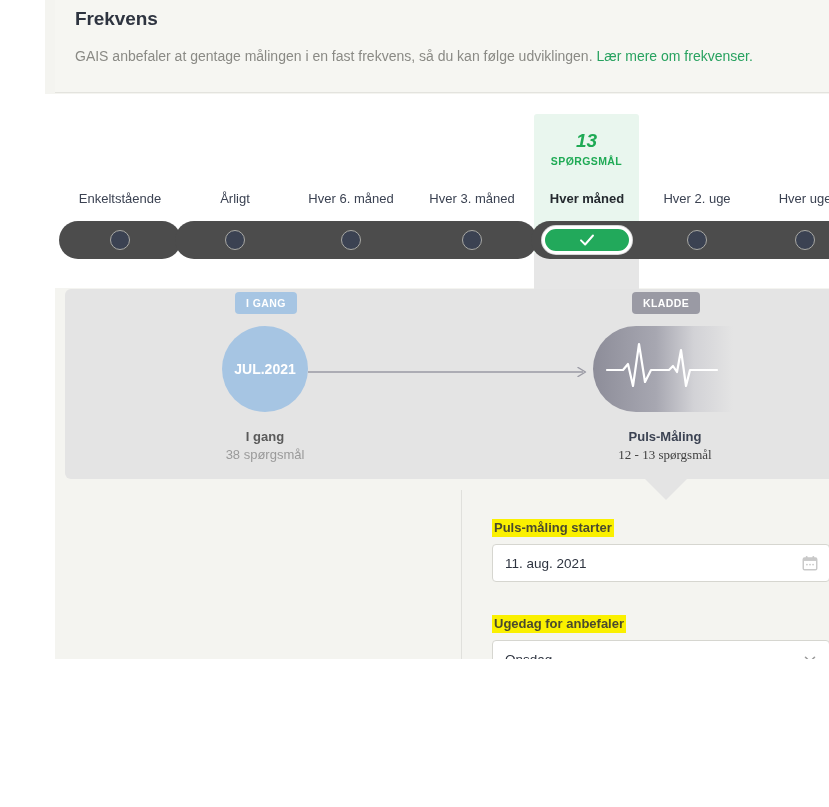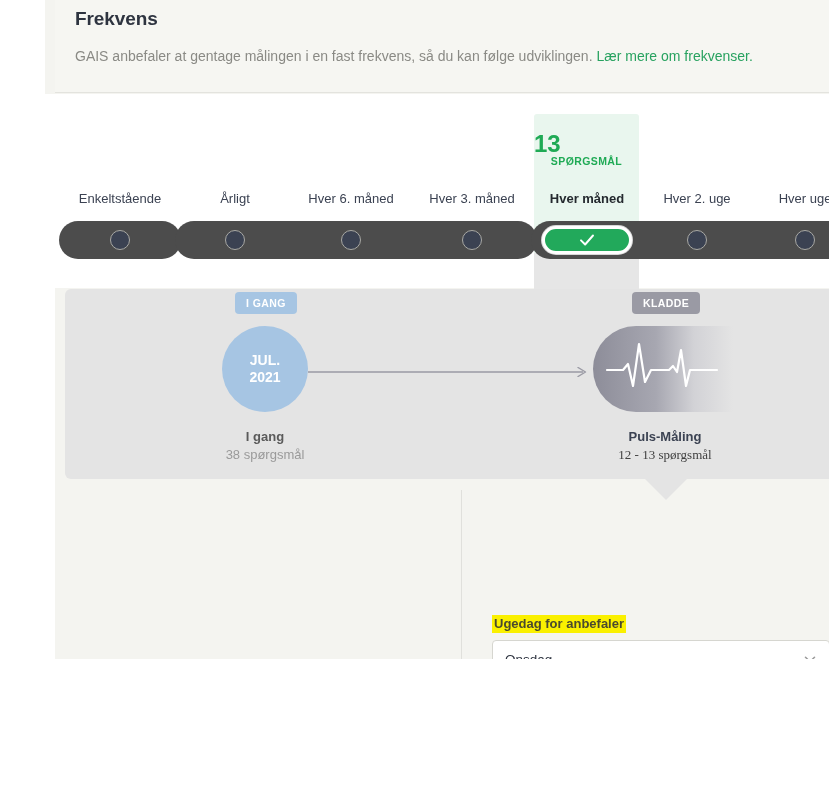--- a/index.html
+++ b/index.html
@@ -79,23 +79,25 @@
   .highlight-col-tail {
     position: absolute;
     left: 489px; top: 253px;
     width: 105px; height: 36px;
     background: #e6e6e6;
   }
 
   .hl-count {
     position: absolute;
     left: 0; right: 0; top: 16px;
-    font-size: 24px;
+    text-align: center;
+    font-size: 19px;
     font-weight: bold;
     color: #1faa55;
+    font-style: italic;
   }
   .hl-count-label {
     position: absolute;
     left: 0; right: 0; top: 41px;
     text-align: center;
     font-size: 10.5px;
     font-weight: bold;
     letter-spacing: 0.4px;
     color: #1faa55;
   }
@@ -183,21 +185,21 @@
     position: absolute;
     left: 177px; top: 326px;
     width: 86px; height: 86px;
     border-radius: 50%;
     background: #a6c5e3;
     color: #ffffff;
     font-size: 14px;
     font-weight: bold;
     line-height: 17px;
     display: flex;
-    flex-direction: column;
+    flex-direction: row;
     align-items: center;
     justify-content: center;
   }
 
   .circle-pulse {
     position: absolute;
     left: 548px; top: 326px;
     width: 140px; height: 86px;
   }
 
@@ -369,20 +371,35 @@
 
   <div class="node-title" style="left:220px;">I gang</div>
   <div class="node-sub" style="left:220px;">38 spørgsmål</div>
 
   <div class="node-title right" style="left:620px;">Puls-Måling</div>
   <div class="node-sub right" style="left:620px;">12 - 13 spørgsmål</div>
 
   <div class="left-strip"></div>
   <div class="divider-v"></div>
 
+  <div class="field" id="f-start">
+    <span class="field-label">Puls-måling starter</span>
+    <div class="field-input">
+      <span class="value">11. aug. 2021</span>
+      <svg class="field-icon" viewBox="0 0 20 20">
+        <rect x="2.5" y="4.5" width="15" height="13" rx="1.5" fill="none" stroke="#c9c9c9" stroke-width="1.6"></rect>
+        <rect x="2.5" y="4.5" width="15" height="3.2" fill="#c9c9c9"></rect>
+        <rect x="5.3" y="2.2" width="2" height="3.4" rx="0.8" fill="#c9c9c9"></rect>
+        <rect x="12.7" y="2.2" width="2" height="3.4" rx="0.8" fill="#c9c9c9"></rect>
+        <circle cx="6.6" cy="11.8" r="1" fill="#c9c9c9"></circle>
+        <circle cx="10" cy="11.8" r="1" fill="#c9c9c9"></circle>
+        <circle cx="13.4" cy="11.8" r="1" fill="#c9c9c9"></circle>
+      </svg>
+    </div>
+  </div>
 
   <div class="field" id="f-day">
     <span class="field-label">Ugedag for anbefaler</span>
     <div class="field-input">
       <span class="value">Onsdag</span>
       <svg class="field-icon" viewBox="0 0 20 20">
         <path d="M5 8 L10 13 L15 8" fill="none" stroke="#9a9a9a" stroke-width="1.7" stroke-linecap="round" stroke-linejoin="round"></path>
       </svg>
     </div>
   </div>

